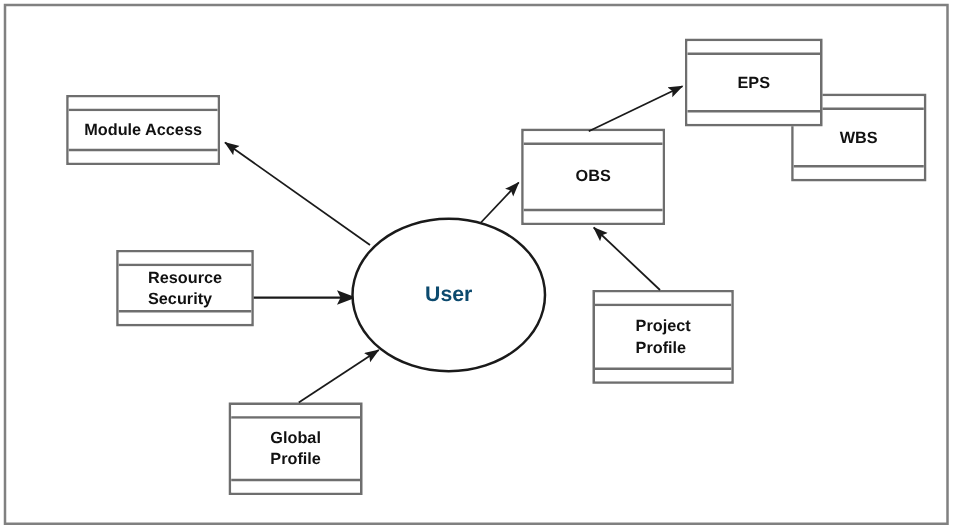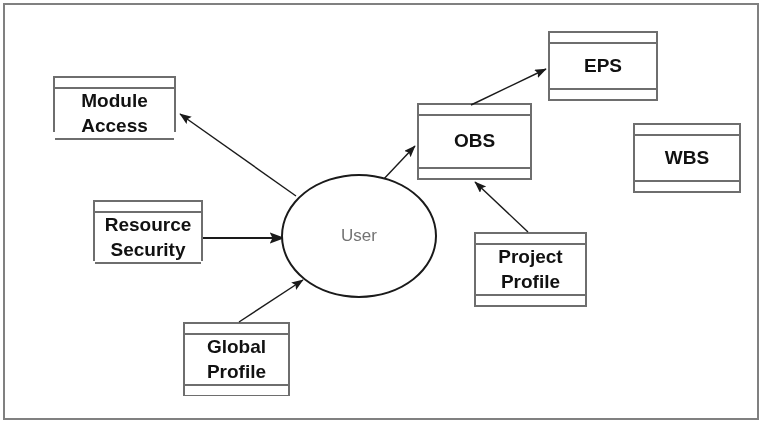--- a/index.html
+++ b/index.html
@@ -51,43 +51,43 @@
   }
   .node .band.bottom {
     border-bottom: none;
     border-top: 2px solid #6e6e6e;
   }
   .node .body {
     flex: 1 1 auto;
     display: flex;
     align-items: center;
     justify-content: center;
-    text-align: center;
-    font-size: 19px;
+    text-align: left;
+    font-size: 13px;
     font-weight: bold;
     color: #111111;
     line-height: 1.3;
     padding: 0 4px;
     background: #ffffff;
   }
   
   .ellipse-node {
     position: absolute;
     box-sizing: border-box;
     border: 2px solid #1a1a1a;
     border-radius: 50%;
     background: #ffffff;
     display: flex;
     align-items: center;
     justify-content: center;
     font-size: 17px;
-    font-weight: normal;
-    color: #737373;
+    font-weight: bold;
+    color: #0c4a6e;
   }
-  .z-wbs { z-index: 1; margin-top: 48px; }
+  .z-wbs { z-index: 1; }
   .z-eps { z-index: 2; }
   .z-ellipse { z-index: 3; }
   .z-edges { z-index: 2; }
 </style>
 </head>
 <body>
 
 <div id="canvas">
 
   <div class="frame"></div>

